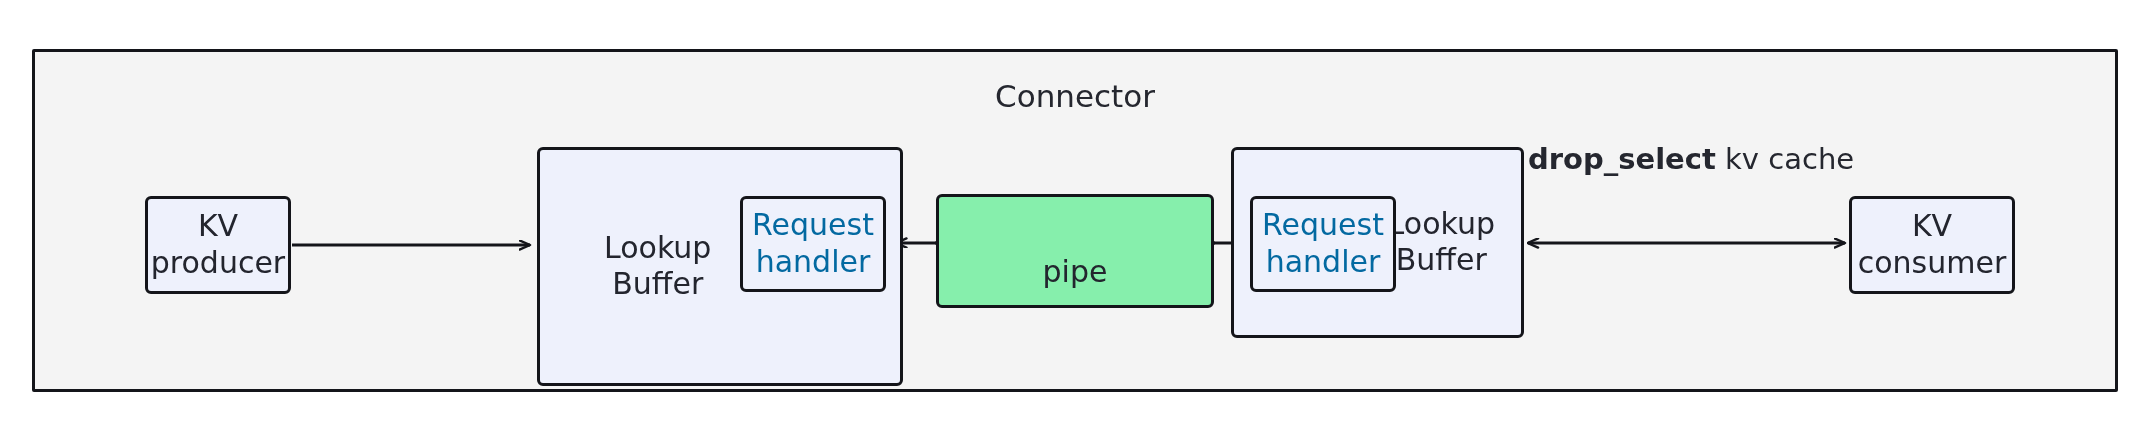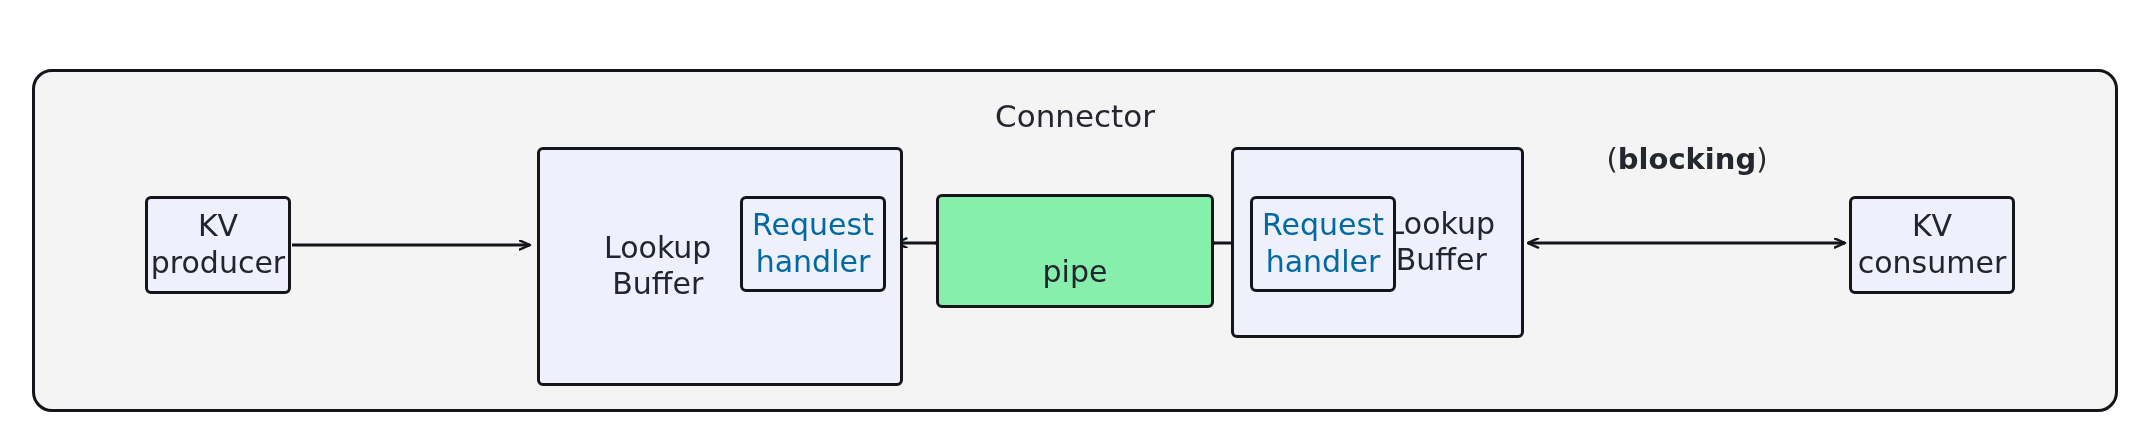--- a/index.html
+++ b/index.html
@@ -32,23 +32,22 @@
     border: 3px solid #14151a;
     border-radius: 6px;
     display: flex;
     align-items: center;
     justify-content: center;
     text-align: center;
     line-height: 1.22;
   }
   .container-node {
     background: #f4f4f4;
-    border-radius: 20px;
+    border-radius: 2px;
     display: block;
-    margin-top: 20px;
   }
   .blue-node { background: #eef1fc; }
   .green-node { background: #86efac; }
 
   .container-title {
     position: absolute;
     width: 100%;
     top: 26px;
     left: 0;
     text-align: center;
@@ -136,17 +135,17 @@
   <div class="node blue-node" style="left:1849px; top:196px; width:166px; height:98px;">
     <span class="node-label">KV
 consumer</span>
   </div>
 
   <div class="edge-label" style="left:292px; top:155px; width:240px;">
   </div>
 
   <div class="edge-label" style="left:1528px; top:140px; width:318px;">
     <div>
-      <span>(</span><b>blocking</b><span>)</span>
+      <b>drop_select</b><span> kv cache</span>
     </div>
   </div>
 
 </div>
 
 </body></html>

